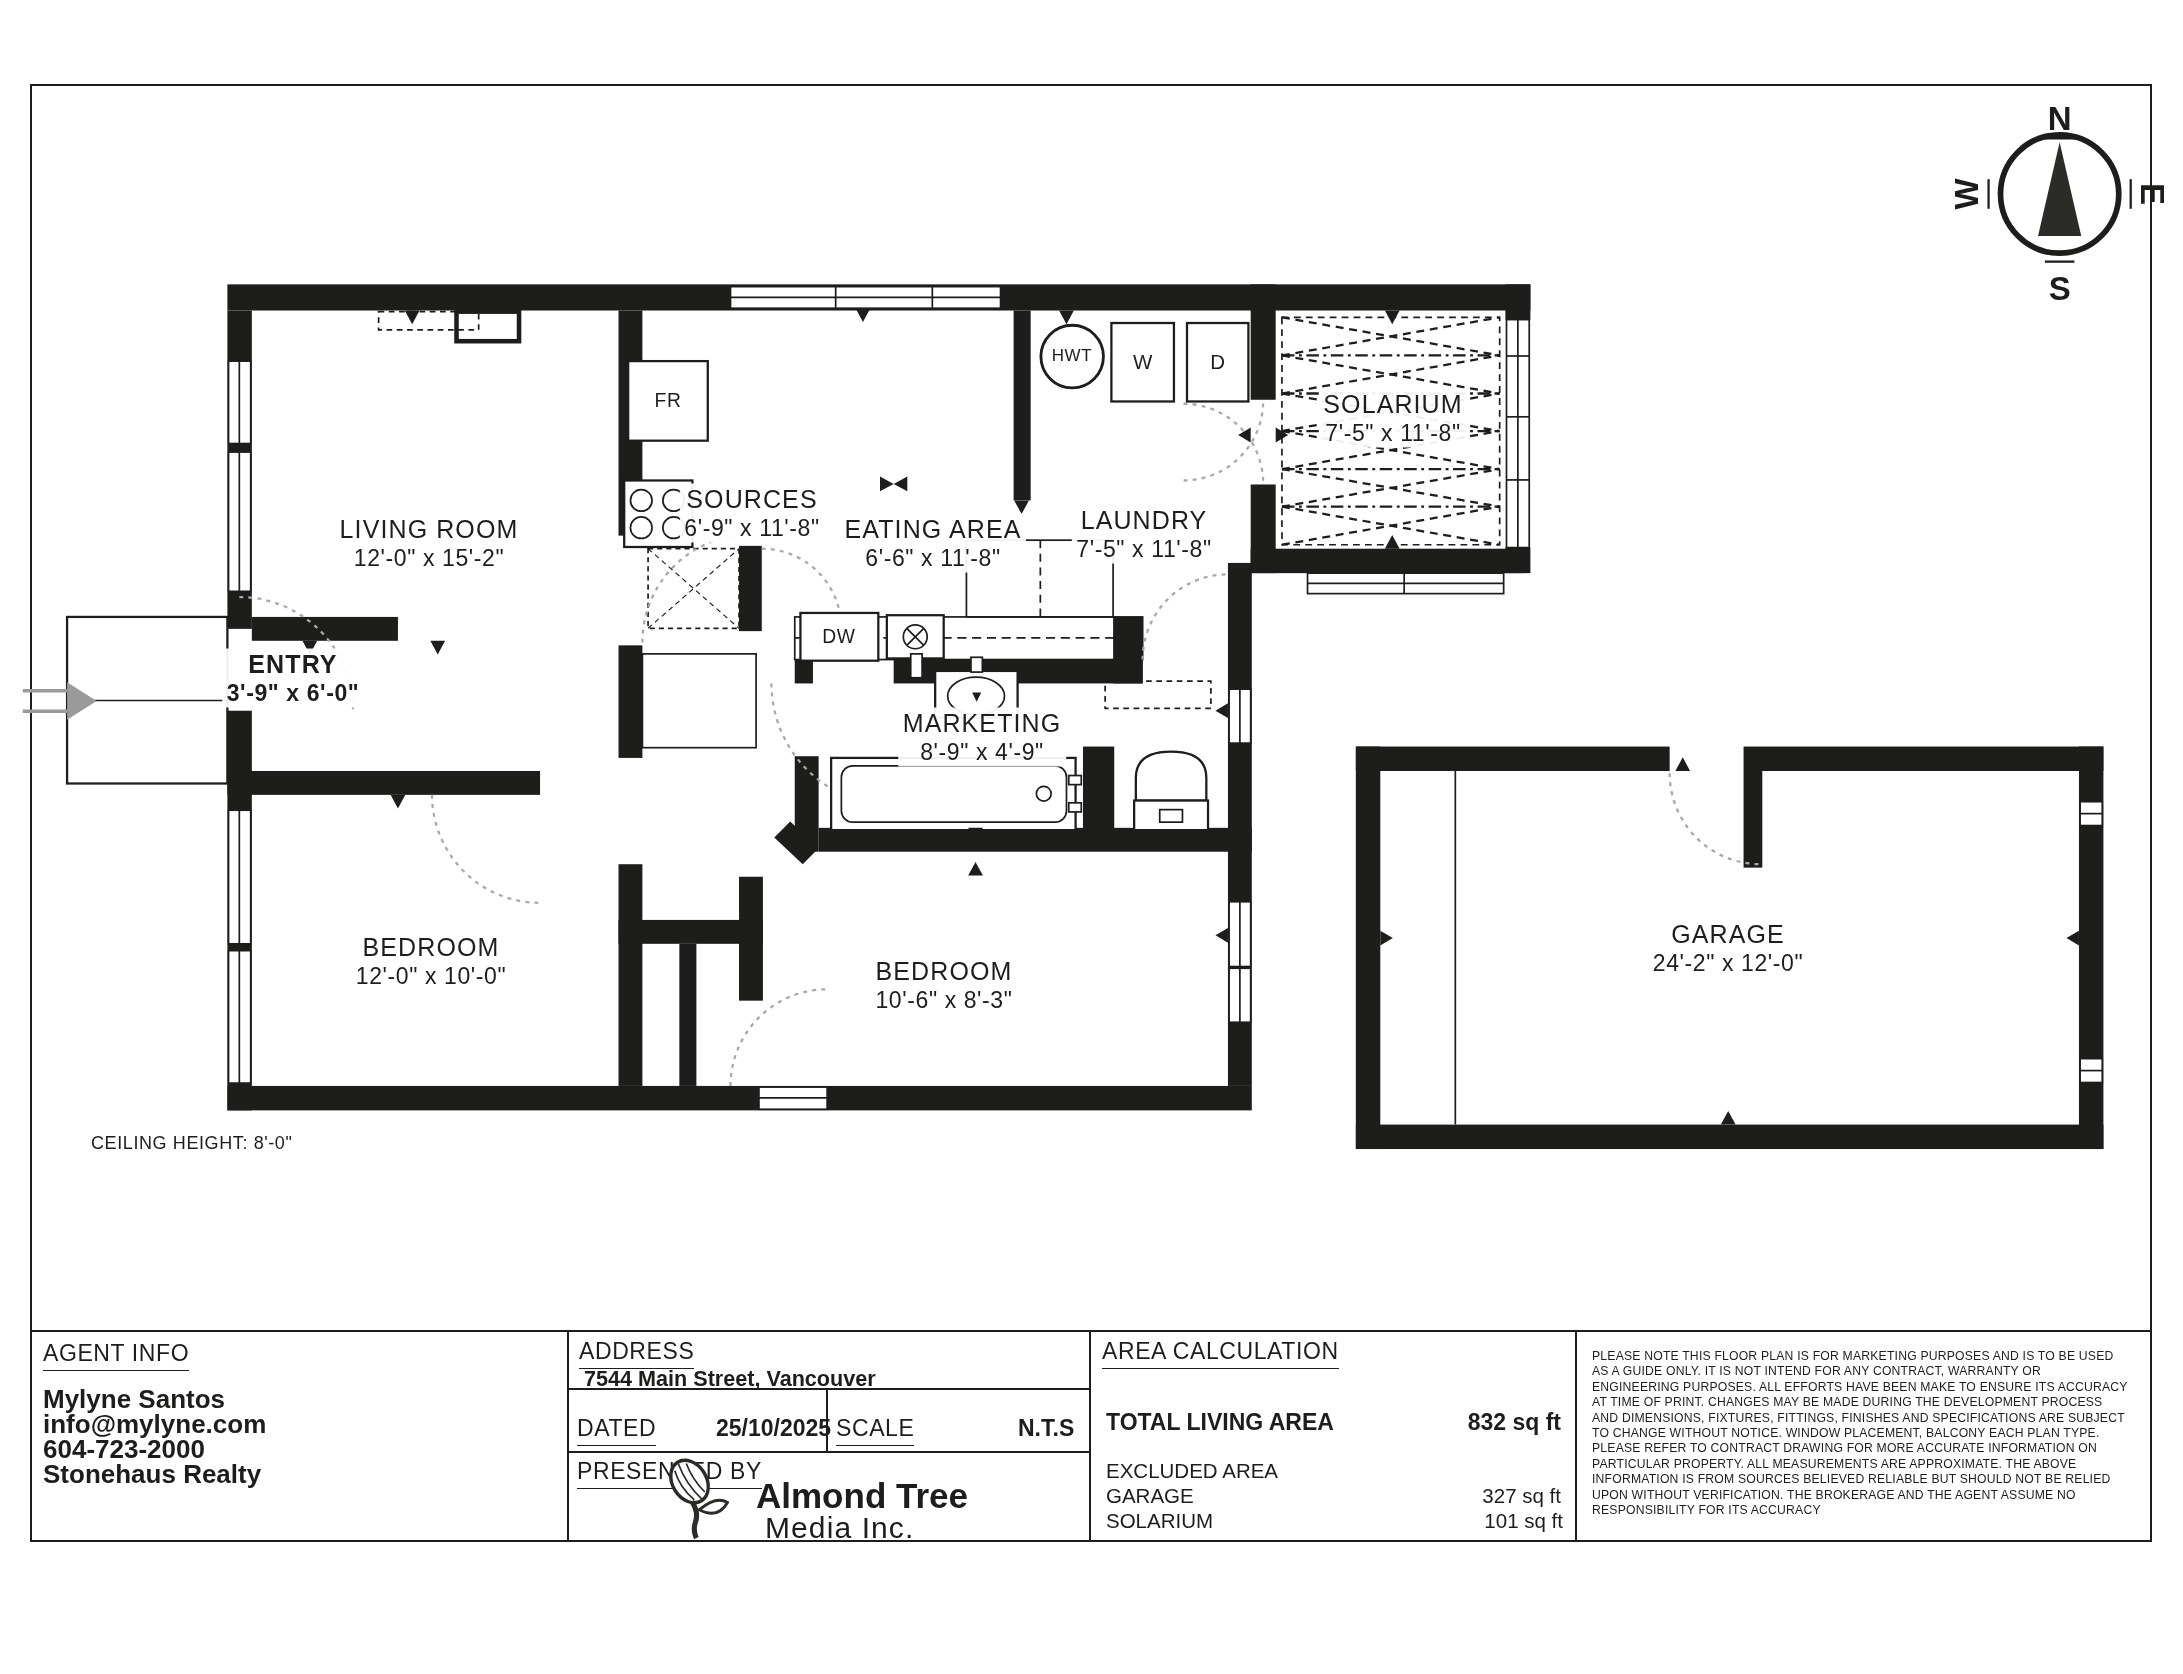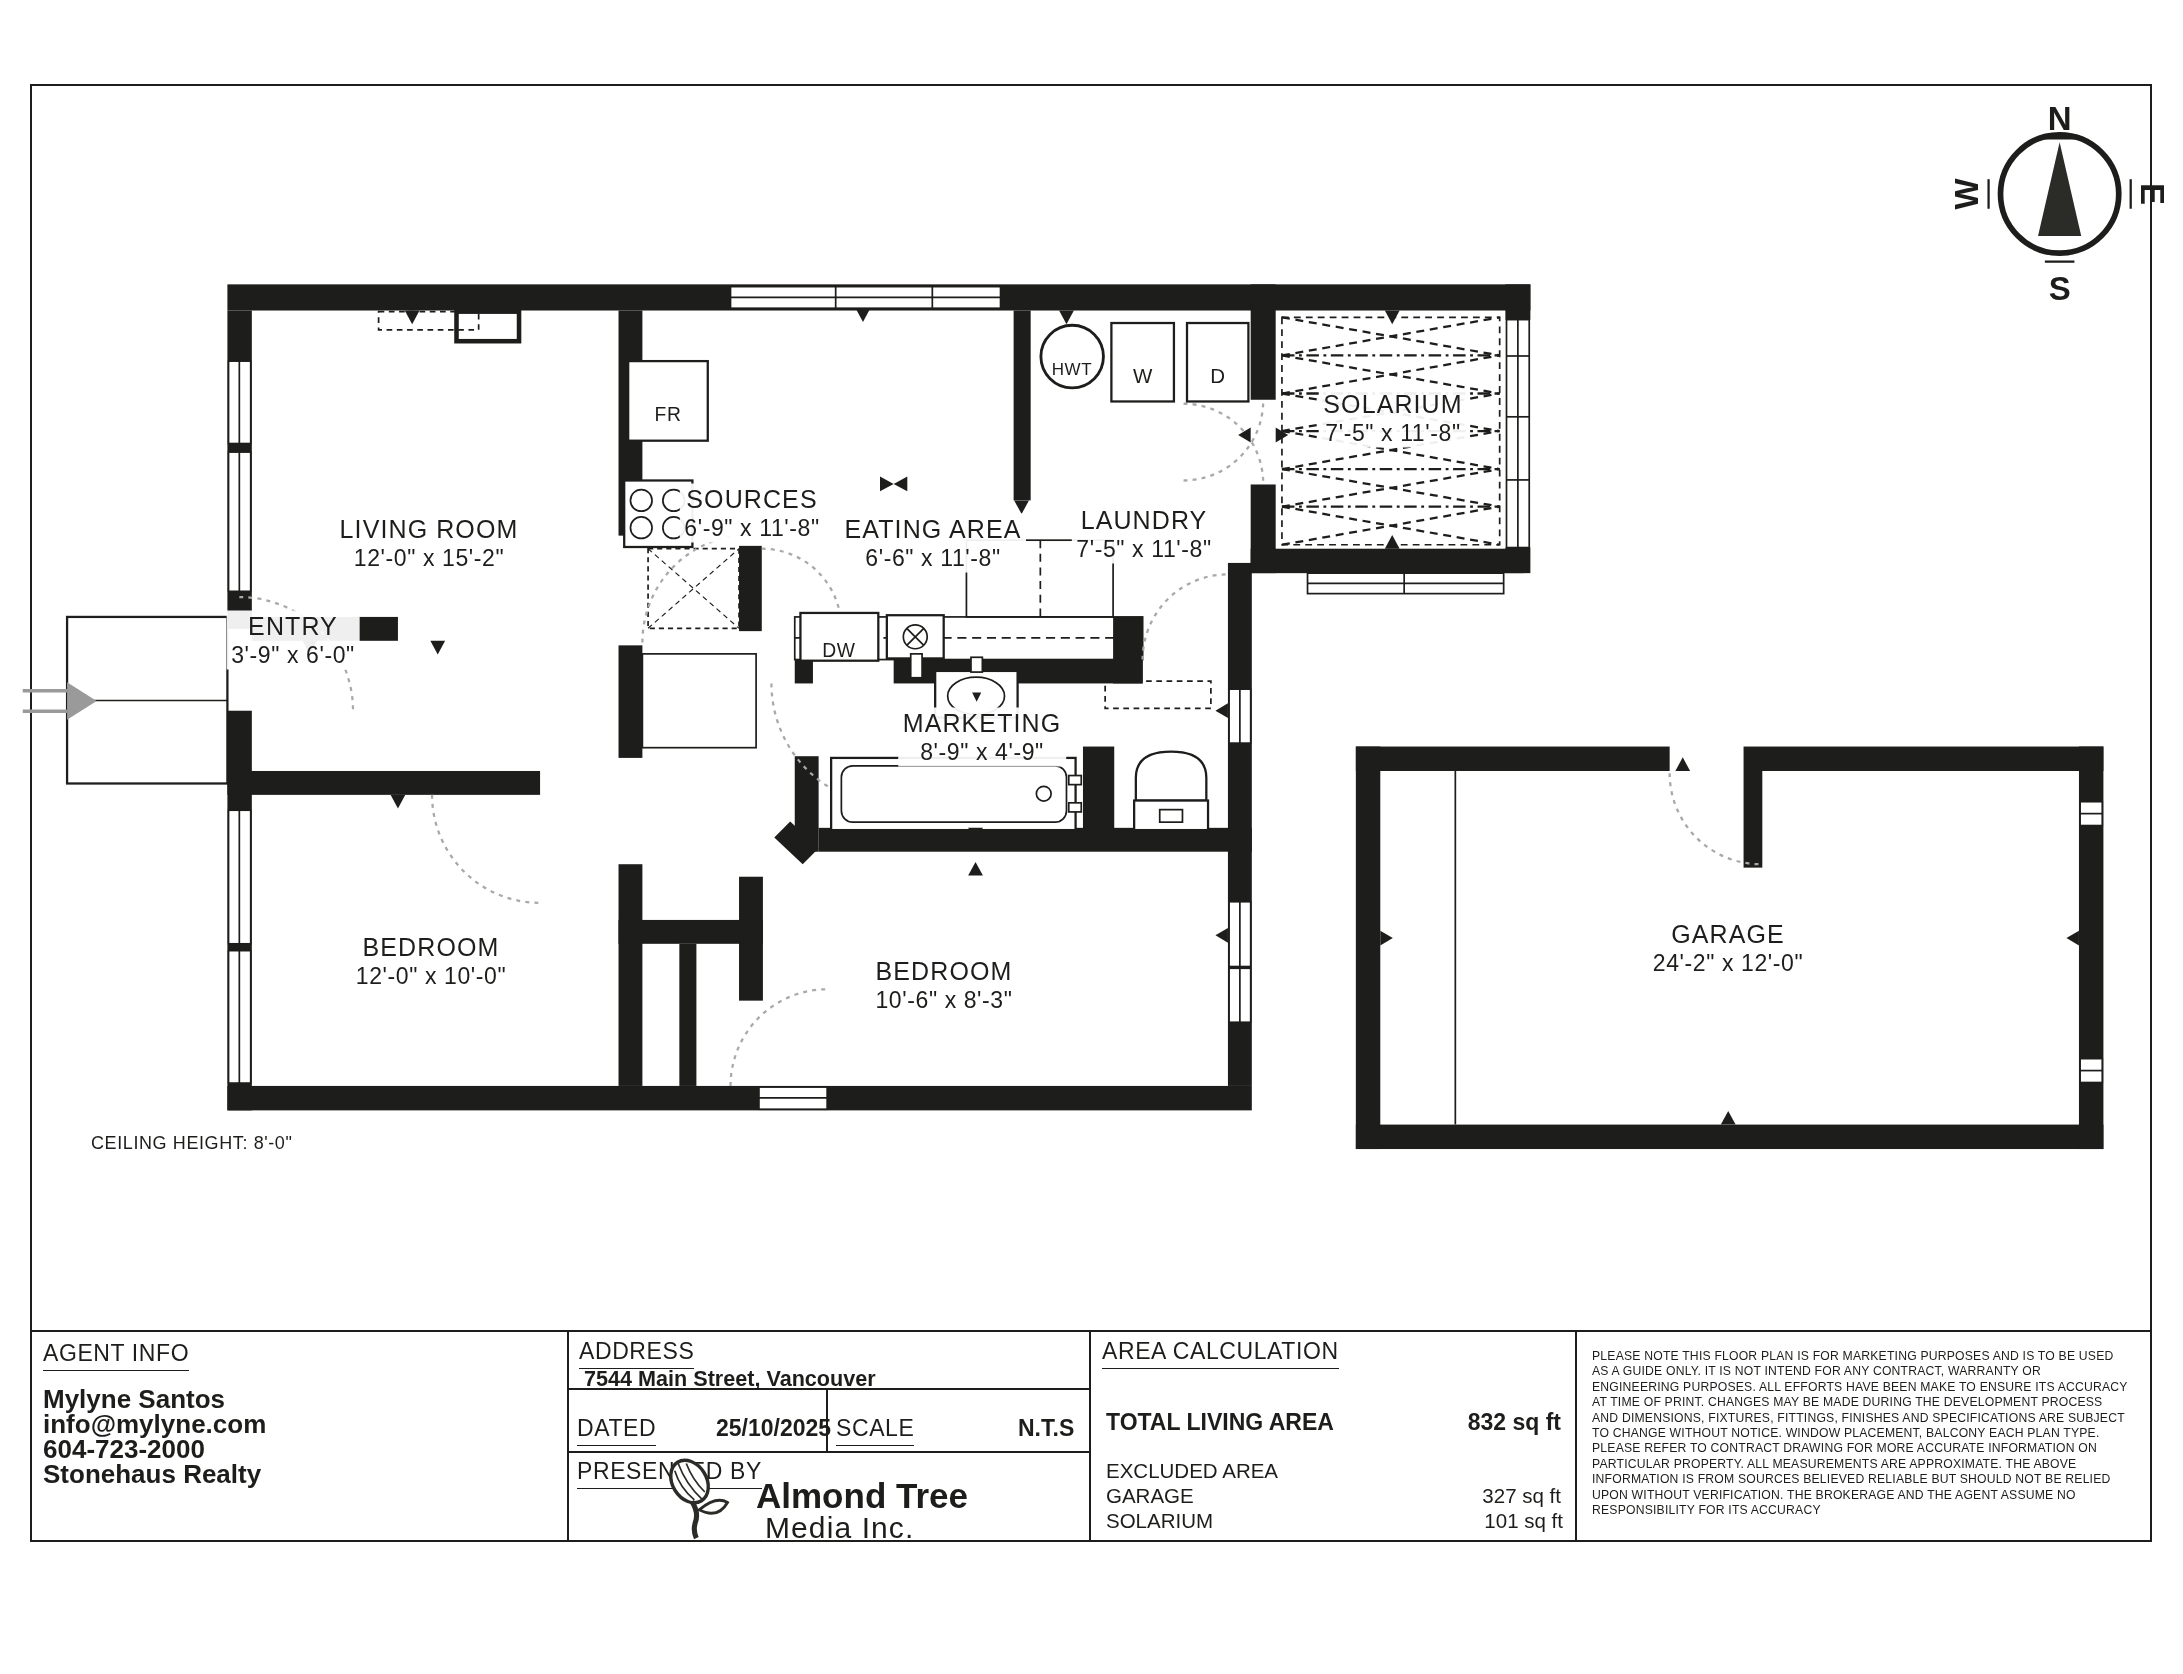--- a/index.html
+++ b/index.html
@@ -8,21 +8,21 @@
   .abs{position:absolute;}
   
   #page-border{left:30px;top:84px;width:2122px;height:1458px;border:2.3px solid #1d1d1b;box-sizing:border-box;}
   
   #plan-svg{left:0;top:0;width:2183px;height:1675px;}
   
   .room-label{transform:translate(-50%,-50%);text-align:center;background:rgba(255,255,255,0.93);
     padding:1.1px 4.5px;line-height:28.4px;white-space:nowrap;}
   .room-label .rn{font-size:25px;letter-spacing:1.1px;}
   .room-label .rd{font-size:23px;letter-spacing:0.6px;}
-  .app-label{transform:translate(-50%,-50%);font-size:19.3px;letter-spacing:0.6px;white-space:nowrap;margin-top:14px;}
+  .app-label{transform:translate(-50%,-50%);font-size:19.3px;letter-spacing:0.6px;white-space:nowrap;}
   #ceiling-note{left:91px;top:1133px;font-size:18px;letter-spacing:0.6px;}
   
   .tb-line{background:#1d1d1b;}
   .tb-heading{font-size:23px;letter-spacing:0.6px;border-bottom:1.7px solid #1d1d1b;padding-bottom:3.4px;text-align:right;}
   .tb-label{font-size:23px;letter-spacing:0.6px;border-bottom:1.7px solid #1d1d1b;padding-bottom:2.8px;}
   .agent-line{font-size:26px;font-weight:bold;line-height:25px;white-space:nowrap;}
   #address-value{font-size:21.6px;font-weight:bold;white-space:nowrap;}
   .tb-value{font-size:23px;font-weight:bold;white-space:nowrap;}
   .ac-row{font-size:20.5px;white-space:nowrap;}
   #ac-total-label,#ac-total-value{font-size:23px;font-weight:bold;}
@@ -250,21 +250,21 @@
       <text x="3623" y="528" text-anchor="middle" font-size="58" font-weight="bold" fill="#1d1d1b">S</text>
       <text transform="translate(3782,341) rotate(90)" text-anchor="middle" dominant-baseline="middle" font-size="58" font-weight="bold" fill="#1d1d1b">E</text>
       <text transform="translate(3464,341) rotate(-90)" text-anchor="middle" dominant-baseline="middle" font-size="58" font-weight="bold" fill="#1d1d1b">W</text>
     </g>
   </svg>
 
   <div class="abs room-label" style="left:429px;top:543px;">
     <div class="rn">LIVING ROOM</div>
     <div class="rd">12'-0" x 15'-2"</div>
   </div>
-  <div class="abs room-label" style="left:293px;top:640px;">
+  <div class="abs room-label" style="left:293px;top:678px;font-weight:bold;">
     <div class="rn">ENTRY</div>
     <div class="rd">3'-9" x 6'-0"</div>
   </div>
   <div class="abs room-label" style="left:752px;top:513px;">
     <div class="rn">SOURCES</div>
     <div class="rd">6'-9" x 11'-8"</div>
   </div>
   <div class="abs room-label" style="left:933px;top:543px;">
     <div class="rn">EATING AREA</div>
     <div class="rd">6'-6" x 11'-8"</div>

